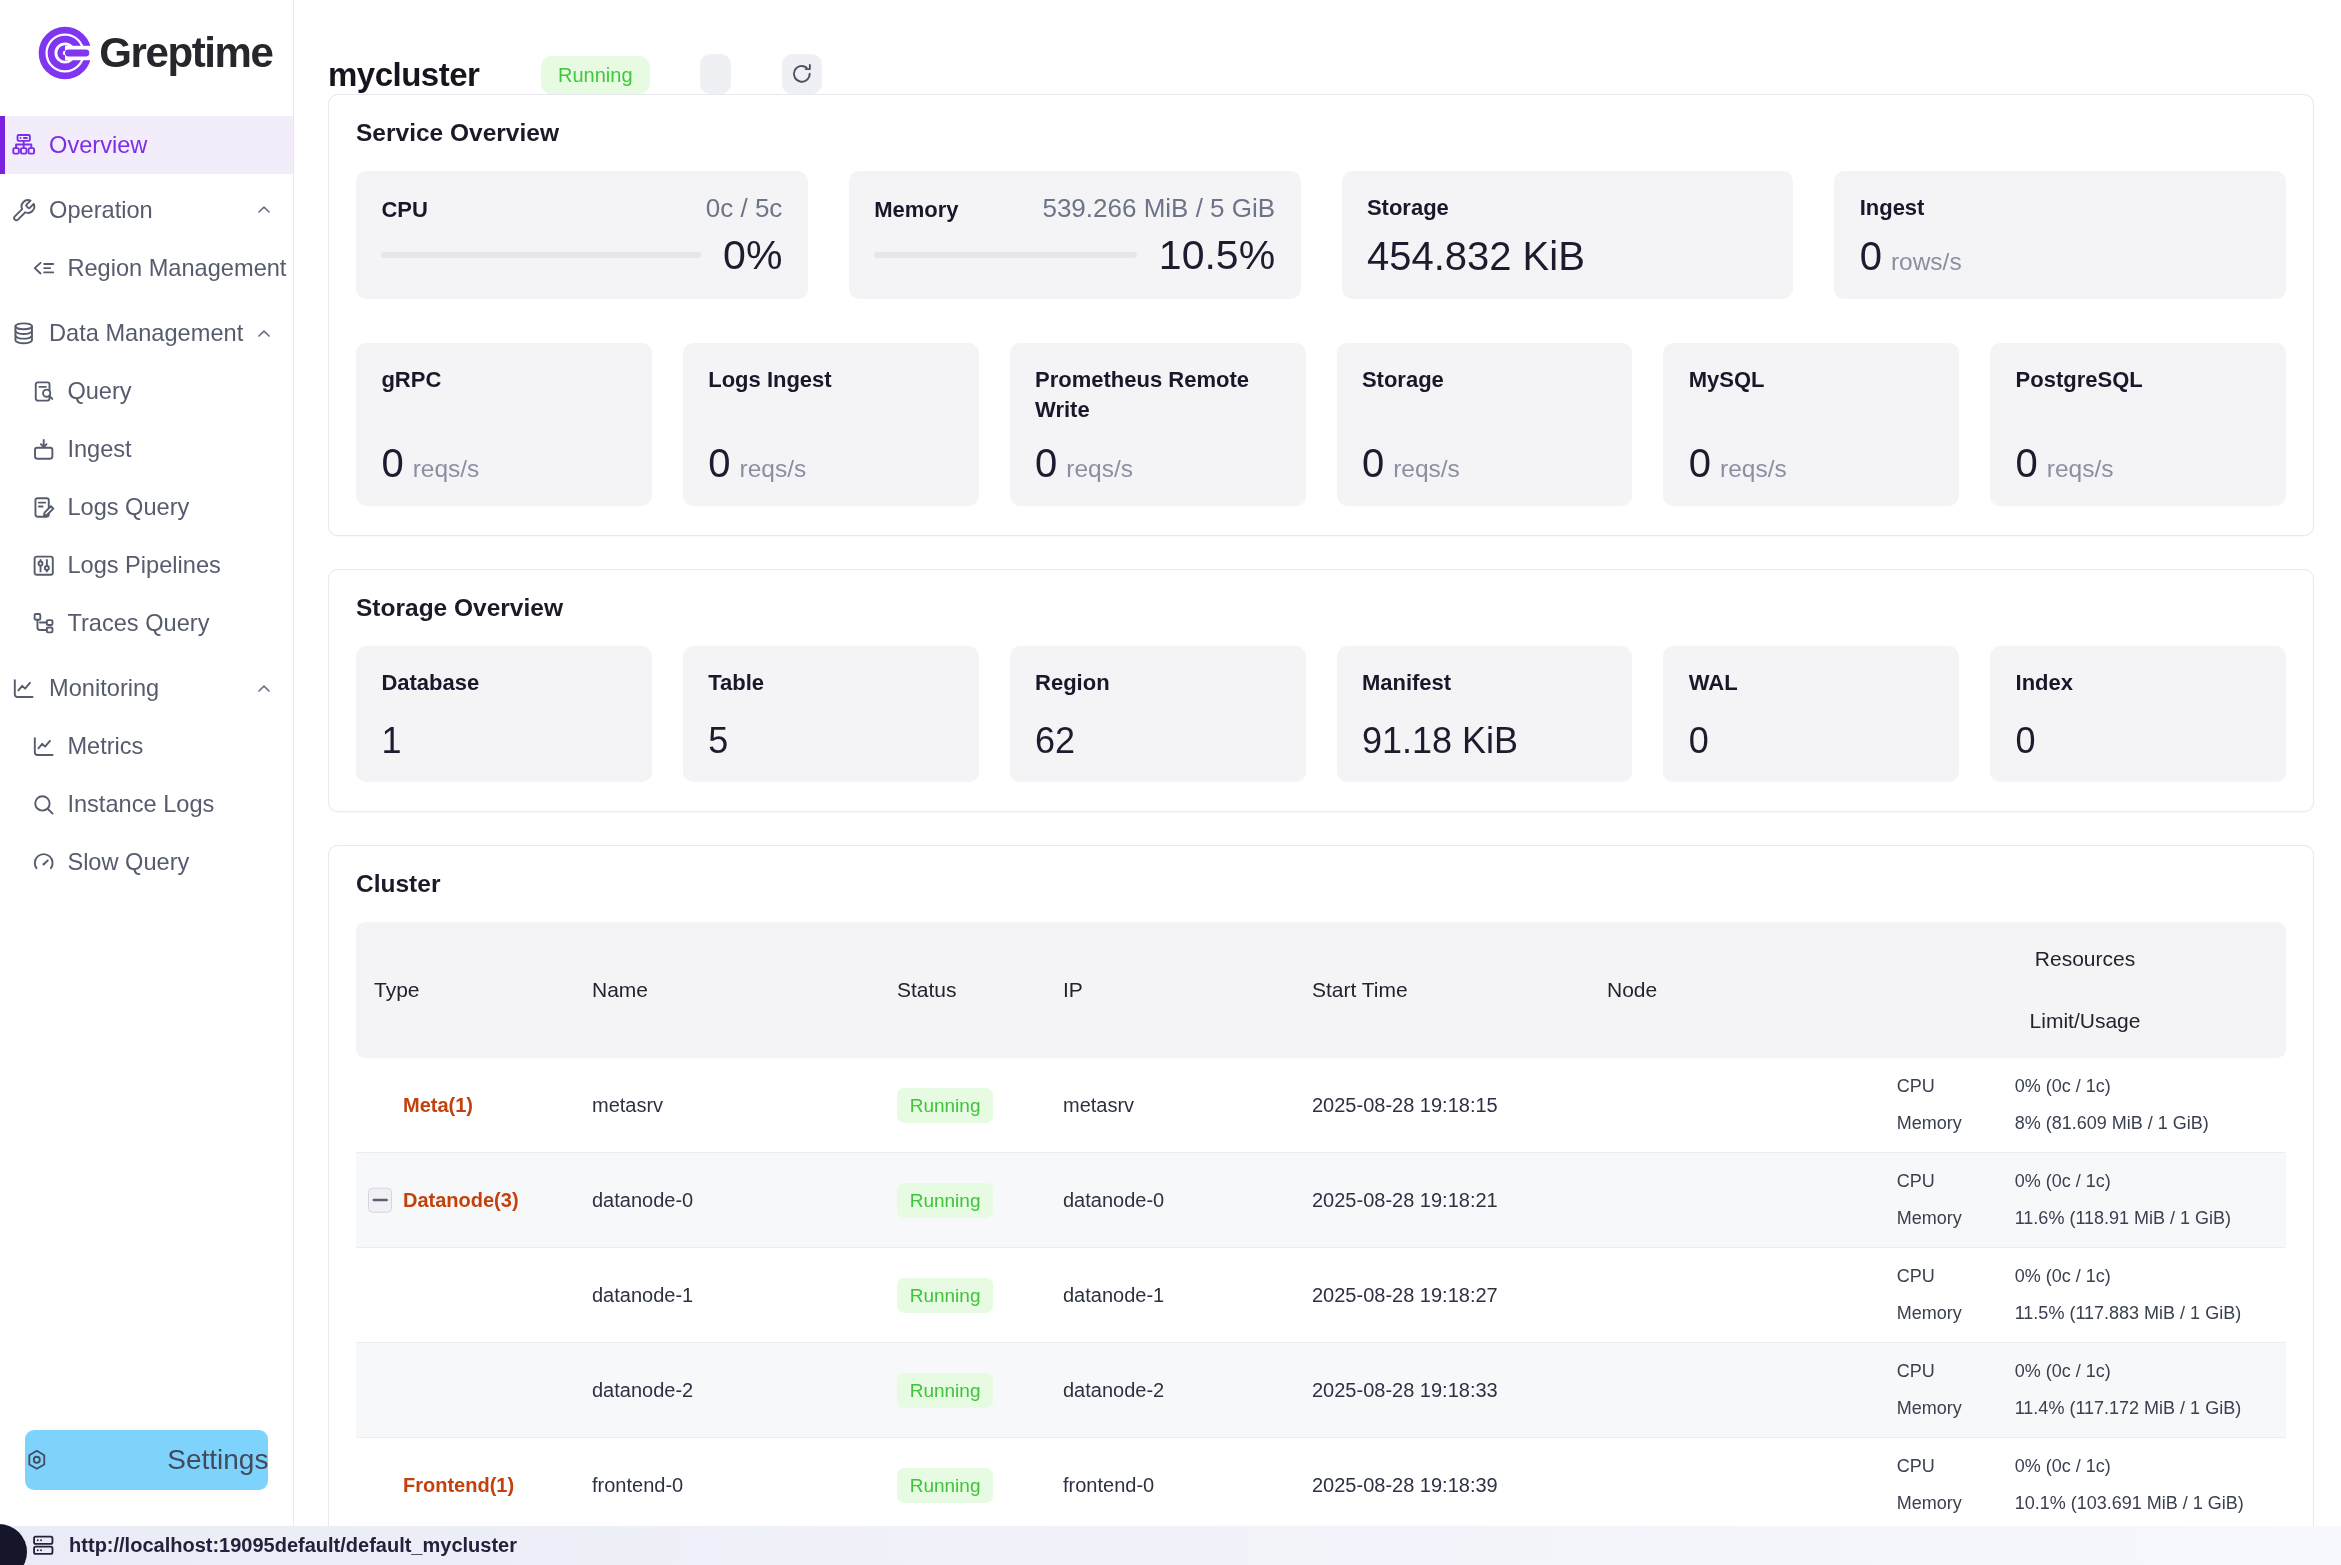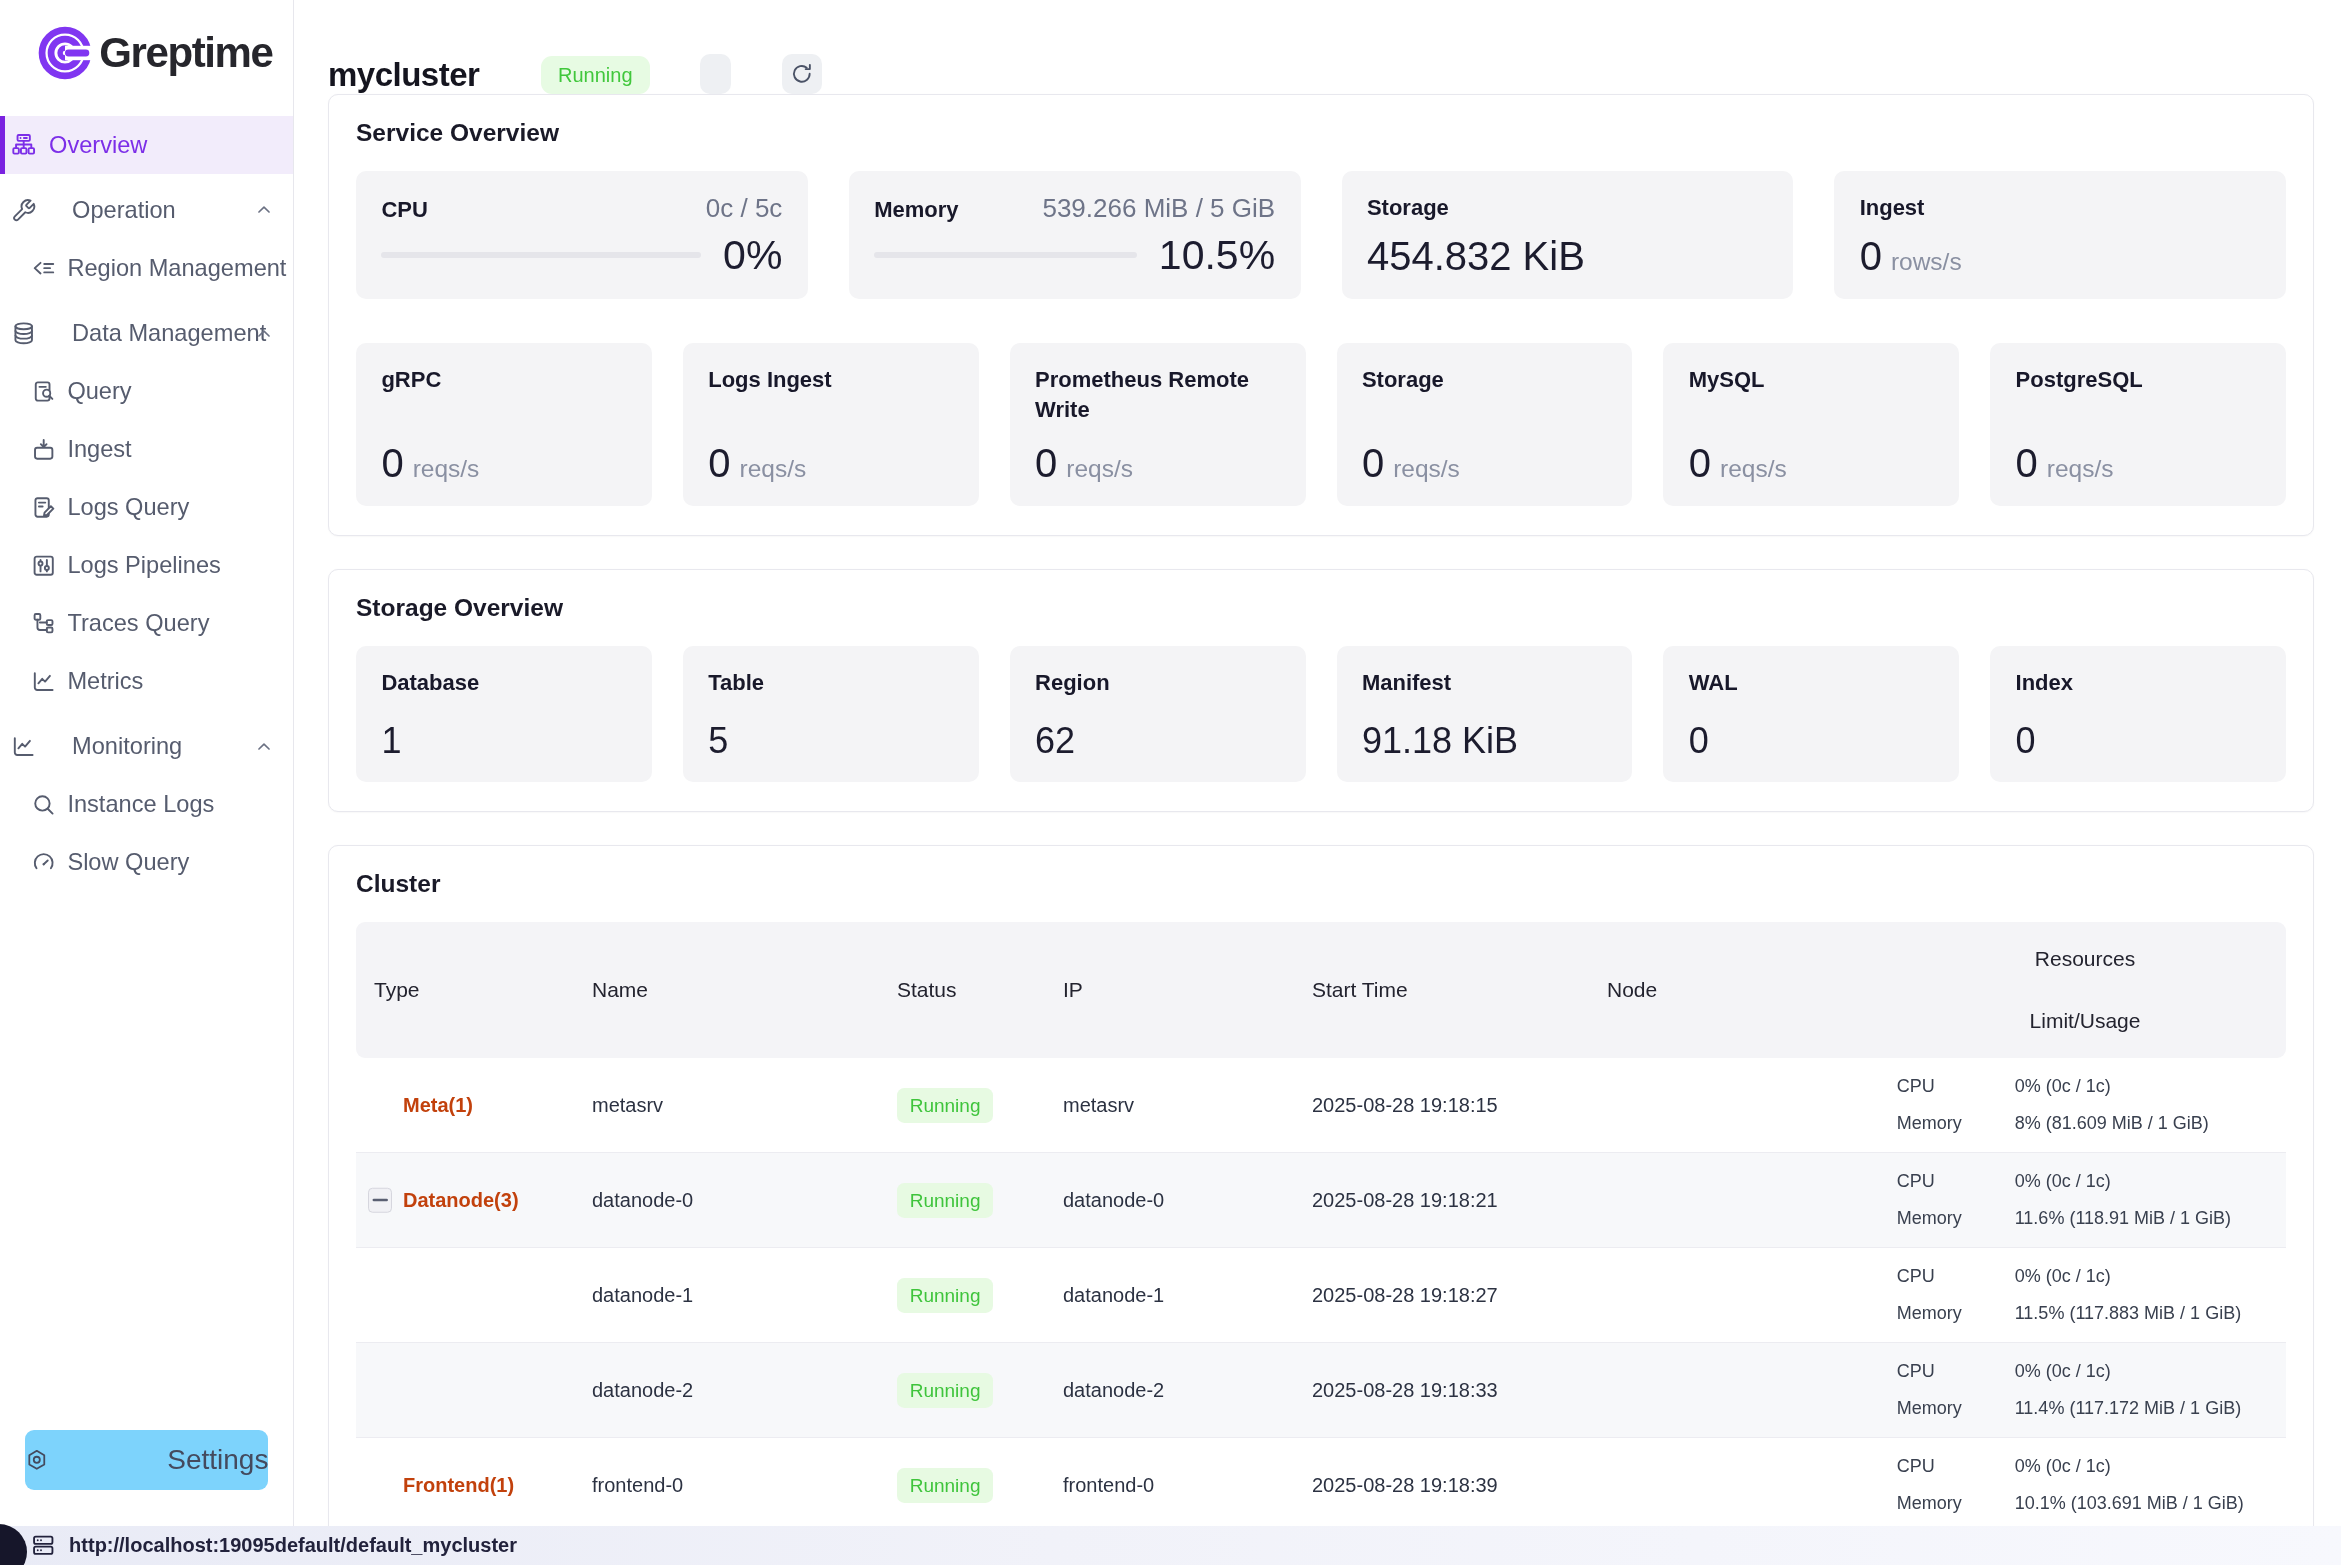--- a/index.html
+++ b/index.html
@@ -7,21 +7,21 @@
     font-family:"Liberation Sans", sans-serif; color:#20202e; }
   .app { display:flex; height:1527px; }
 
   
   .sidebar { width:294px; min-width:294px; border-right:0.9px solid #e7e7ed; position:relative; background:#fff; }
   .logo { display:flex; align-items:center; gap:7.3px; padding:16.3px 0 0 38px; height:89px; }
   .logo-text { font-size:42px; font-weight:800; color:#26262c; letter-spacing:-1.4px; }
   .nav { margin-top:27px; }
   .item { height:58px; display:flex; align-items:center; position:relative;
     color:#565c6e; font-size:23.6px; cursor:pointer; }
-  .item.group { margin-top:7.3px;gap:23px; }
+  .item.group { margin-top:7.3px; }
   .item .ico { width:25.4px; height:25.4px; margin-left:11px; flex:none; display:flex; color:#565c6e; }
   .item .lbl { margin-left:12.7px; white-space:nowrap; }
   .item.sub .ico { margin-left:31px; }
   .item.sub .lbl { margin-left:11px; }
   .item .chev { position:absolute; right:18px; width:22px; height:22px; color:#6b7183; display:flex; }
   .item.active { background:#f2ecfb; color:#7c2ee8; font-weight:500; }
   .item.active .ico { color:#7c2ee8; }
   .item.active::before { content:""; position:absolute; left:0; top:0; bottom:0; width:4.5px; background:#7a22e0; }
   .settings-btn { position:absolute; left:25.4px; bottom:37px; width:243px; height:60px; border:none;
     border-radius:9px; background:#7dd3fc; color:#444a5e; font-size:28px; font-family:inherit;
@@ -216,43 +216,43 @@
             <svg viewBox="0 0 24 24" fill="none" stroke="currentColor" stroke-width="1.8" stroke-linecap="round" stroke-linejoin="round">
               <rect x="3.4" y="2.8" width="5.4" height="5.4" rx="1.2"></rect>
               <path d="M6.1 8.2v7.4a2.3 2.3 0 0 0 2.3 2.3h6.5M8.4 10.9h6.5"></path>
               <rect x="14.9" y="8.6" width="5.4" height="4.6" rx="1.2"></rect>
               <rect x="14.9" y="15.6" width="5.4" height="4.6" rx="1.2"></rect>
             </svg>
           </span>
         <span class="lbl">Traces Query</span>
       </div>
 
-      <div class="item sub">
+      <div class="item group">
         <span class="ico">
             <svg viewBox="0 0 24 24" fill="none" stroke="currentColor" stroke-width="1.8" stroke-linecap="round" stroke-linejoin="round">
               <path d="M3.6 4v13.5a2.3 2.3 0 0 0 2.3 2.3h14.5"></path>
               <path d="M7 13.5l3.6-4.2 2.7 2.6 4.6-5.4"></path>
             </svg>
           </span>
-        <span class="lbl">Metrics</span>
-      </div>
-
-      <div class="item group">
+        <span class="lbl">Monitoring</span>
+        <span class="chev">
+            <svg viewBox="0 0 24 24" fill="none" stroke="currentColor" stroke-width="1.8" stroke-linecap="round" stroke-linejoin="round">
+              <polyline points="6.5 14.2 12 8.8 17.5 14.2"></polyline>
+            </svg>
+          </span>
+      </div>
+
+      <div class="item sub">
         <span class="ico">
             <svg viewBox="0 0 24 24" fill="none" stroke="currentColor" stroke-width="1.8" stroke-linecap="round" stroke-linejoin="round">
               <path d="M3.6 4v13.5a2.3 2.3 0 0 0 2.3 2.3h14.5"></path>
               <path d="M7 13.5l3.6-4.2 2.7 2.6 4.6-5.4"></path>
             </svg>
           </span>
-        <span class="lbl">Monitoring</span>
-        <span class="chev">
-            <svg viewBox="0 0 24 24" fill="none" stroke="currentColor" stroke-width="1.8" stroke-linecap="round" stroke-linejoin="round">
-              <polyline points="6.5 14.2 12 8.8 17.5 14.2"></polyline>
-            </svg>
-          </span>
+        <span class="lbl">Metrics</span>
       </div>
 
       <div class="item sub">
         <span class="ico">
             <svg viewBox="0 0 24 24" fill="none" stroke="currentColor" stroke-width="1.8" stroke-linecap="round" stroke-linejoin="round">
               <circle cx="10.8" cy="10.8" r="6.8"></circle>
               <path d="M15.8 15.8l4.6 4.6"></path>
             </svg>
           </span>
         <span class="lbl">Instance Logs</span>

